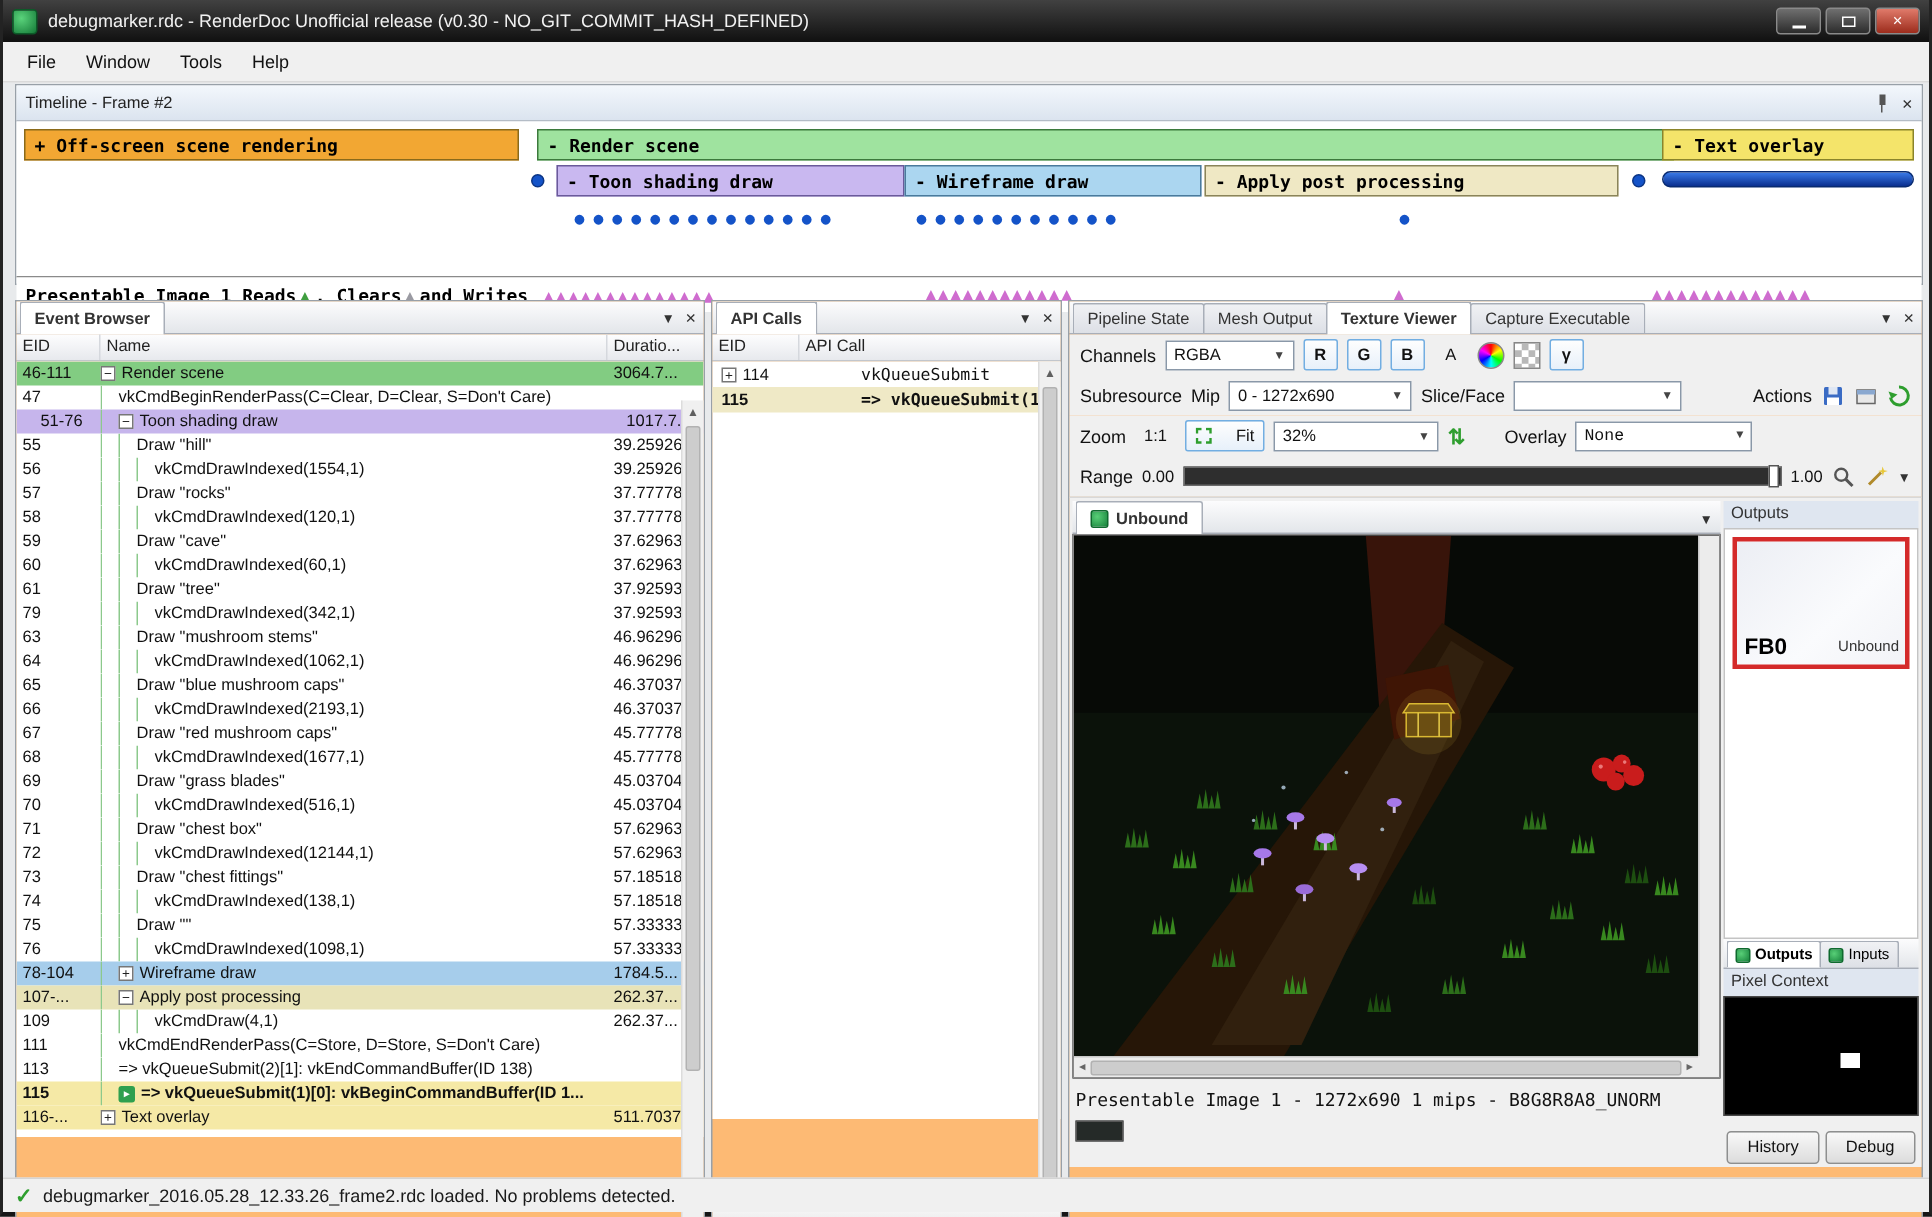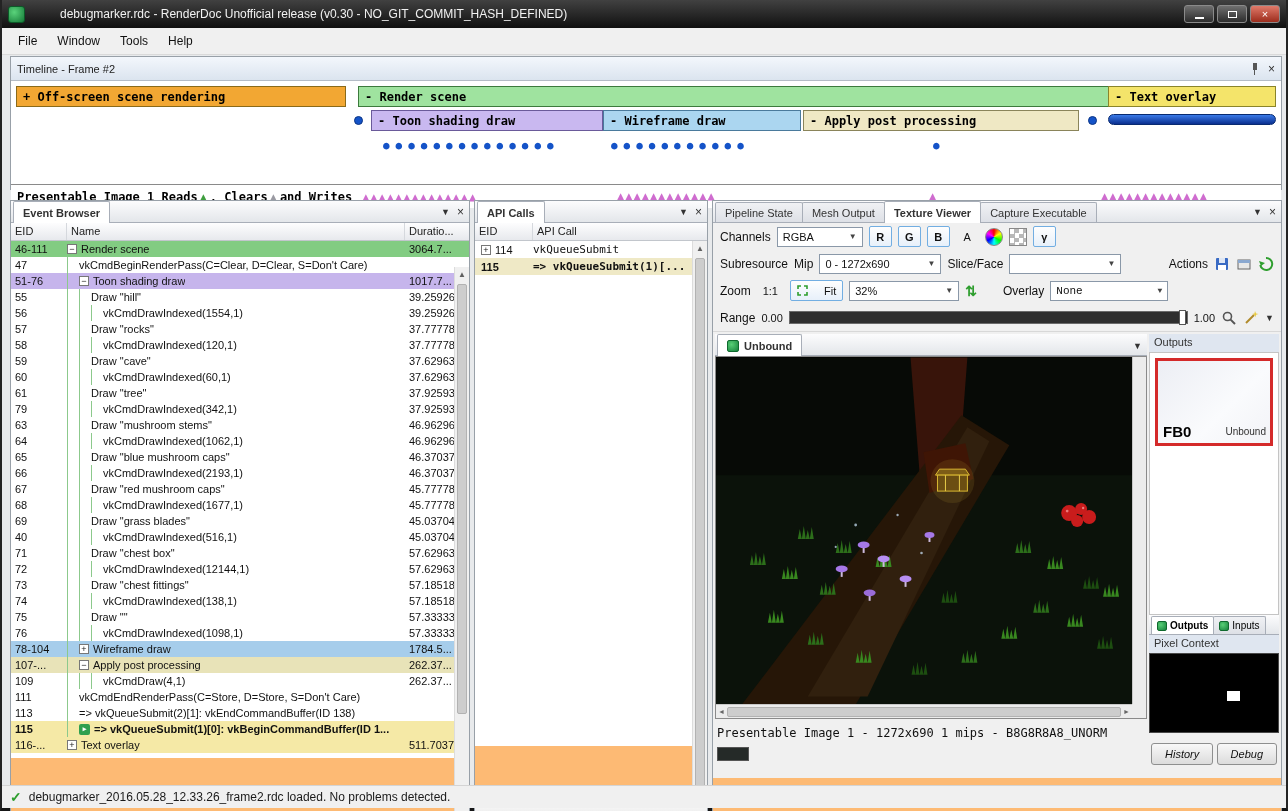--- a/index.html
+++ b/index.html
@@ -7,21 +7,21 @@
               font-family:"Liberation Sans", sans-serif; }
   .window { position:absolute; left:0; top:0; width:1288px; height:811px;
             background:#e8eaec; border-left:2px solid #232323; border-right:2px solid #232323;
             border-bottom:3px solid #161616; }
 
   
   .titlebar { height:28px; background:linear-gradient(#414141,#101010); display:flex;
               align-items:center; padding:0 6px; color:#fff; }
   .app-logo { width:17px; height:17px; border-radius:3px; margin-right:7px;
               background:radial-gradient(circle at 35% 35%, #5ad37b, #157a38); border:1px solid #0c5a28;}
-  .title-text { font-size:12px; color:#f2f2f2;margin-left:28px; }
+  .title-text { font-size:12px; color:#f2f2f2; }
   .win-buttons { margin-left:auto; display:flex; gap:3px; }
   .win-btn { width:30px; height:18px; border:1px solid #8a8a8a; border-radius:3px;
              background:linear-gradient(#6f6f6f,#2c2c2c); color:#fff; font-size:11px;
              display:flex; align-items:center; justify-content:center; }
   .win-btn.close { background:linear-gradient(#e07a6a,#9c2c1c); }
   .glyph-min { width:9px; height:2px; background:#fff; margin-top:7px; }
   .glyph-max { width:9px; height:7px; border:1px solid #fff; }
 
   
   .menubar { height:27px; background:#f0f0f0; border-bottom:1px solid #dadada;
@@ -94,21 +94,21 @@
   .ic-chart { color:#999; } .ic-star { color:#e8952f; font-weight:bold; font-size:17px; }
   .eb-colhead { display:flex; height:18px; background:linear-gradient(#fdfdfe,#e7e9ed);
                 border-bottom:1px solid #c2c6cc; font-size:11px; color:#222; }
   .h-eid { width:56px; padding:2px 4px; border-right:1px solid #d5d8dd; }
   .h-name { flex:1; padding:2px 4px; border-right:1px solid #d5d8dd; }
   .h-dur { width:64px; padding:2px 4px; }
   .eb-rows { position:relative; height:517px; background:#fff; overflow:hidden; }
   .eb-row { display:flex; height:16px; font-size:11px; align-items:center; white-space:nowrap; color:#111; }
   .eb-row.bold { font-weight:bold; }
   .bg-green  { background:#82cc82; }
-  .bg-purple { background:#c6b5ec; }
+  .bg-purple { background:#c6b5ec;text-align:center; }
   .bg-blue   { background:#a6cdeb; }
   .bg-tan    { background:#e8e3b8; }
   .bg-yellow { background:#f5e9a6; }
   .eb-eid { width:56px; padding-left:4px; overflow:hidden; }
   .eb-name { flex:1; display:flex; align-items:center; overflow:hidden; }
   .eb-dur { width:64px; padding-left:4px; overflow:hidden; }
   .guide { display:inline-block; width:12px; height:16px; border-left:1px solid #8cc98c; flex:none; }
   .marker { display:inline-flex; width:10px; height:10px; border:1px solid #777; background:#fff;
             font-size:9px; line-height:8px; align-items:center; justify-content:center;
             margin-right:4px; flex:none; color:#222; }
@@ -129,21 +129,21 @@
 
   
   .api-colhead { display:flex; height:18px; background:linear-gradient(#fdfdfe,#e7e9ed);
                  border-bottom:1px solid #c2c6cc; font-size:11px; color:#222; }
   .ah-eid { width:58px; padding:2px 4px; border-right:1px solid #d5d8dd; }
   .ah-call { flex:1; padding:2px 4px; }
   .api-rows { background:#fff; height:505px; }
   .api-row { display:flex; height:17px; align-items:center; font-size:11px; color:#111; }
   .api-row.sel { background:#efe9c6; font-weight:bold; }
   .api-eid { width:58px; padding-left:6px; display:flex; align-items:center; }
-  .api-label { flex:1; overflow:hidden; white-space:nowrap; font-family:"DejaVu Sans Mono", monospace; font-size:11px; }
+  .api-label { flex:1; overflow:hidden; white-space:nowrap; font-family:"DejaVu Sans Mono", monospace; font-size:11px;margin-left:41px; }
   .callstack-zone { position:absolute; left:0; right:0; bottom:0; }
   .cs-icon-row { height:18px; background:#fff; display:flex; align-items:center; padding-left:4px; }
   .cs-bar { height:20px; background:linear-gradient(#f6f6f6,#e0e0e0); border-top:1px solid #b8b8b8;
             display:flex; align-items:center; justify-content:center; font-size:11px; color:#222; }
 
   
   .tv-row { display:flex; align-items:center; gap:6px; padding:0 7px; height:27px; font-size:12px;
             background:#f0f0f0; color:#111; }
   .combo { background:#fff; border:1px solid #8a98a8; height:20px; display:flex; align-items:center;
            padding:0 5px; font-size:11px; white-space:nowrap; }
@@ -175,38 +175,38 @@
                    display:flex; align-items:flex-end; padding-left:2px; }
   .tex-view { position:relative; height:363px; background:#000; border:1px solid #8a8a8a; overflow:hidden; }
   .tex-vs { position:absolute; right:0; top:0; bottom:14px; width:14px; background:#ececec; border-left:1px solid #c8c8c8;}
   .tex-hs { position:absolute; left:0; right:14px; bottom:0; height:14px; background:#ececec; border-top:1px solid #c8c8c8;
             display:flex; align-items:center; justify-content:space-between; padding:0 2px; font-size:7px; color:#666;}
   .tex-hs .hthumb { flex:1; height:10px; margin:0 2px; background:#cdcdcd; border:1px solid #b2b2b2; border-radius:2px;}
   .tex-corner { position:absolute; right:0; bottom:0; width:14px; height:14px; background:#ececec; }
   .tex-status { margin-top:7px; font-family:"DejaVu Sans Mono", monospace; font-size:12px; color:#111; padding-left:2px;}
   .tex-swatch { margin-top:7px; margin-left:2px; width:32px; height:14px; background:#252a28; border:1px solid #555; }
 
-  .tv-sidebar { position:absolute; right:2px; top:2px; width:130px; bottom:13px; display:flex;
+  .tv-sidebar { position:absolute; right:2px; top:2px; width:130px; bottom:2px; display:flex;
                 flex-direction:column; background:#f0f0f0; }
   .side-header { height:18px; background:#dfe6f0; font-size:11px; padding:2px 5px; color:#333; flex:none; }
   .outputs-list { flex:1; background:#fff; border:1px solid #c4c4c4; padding:5px; }
   .fb0 { height:88px; border:3px solid #d42a2a; background:linear-gradient(135deg,#eceef4,#fafbfd 60%,#f2f3f7);
          position:relative; }
   .fb0-label { position:absolute; bottom:3px; left:5px; font-weight:bold; font-size:15px; color:#000; }
   .fb0-status { position:absolute; bottom:6px; right:4px; font-size:10px; color:#333; }
   .mini-tabs { height:20px; display:flex; align-items:flex-end; background:linear-gradient(#fcfcfd,#e3e6ea);
                border-bottom:1px solid #a8aeb8; padding-left:2px; flex:none; }
   .mini-tab { height:18px; padding:0 5px; font-size:10px; display:flex; align-items:center; gap:3px;
               border:1px solid #a8aeb8; border-bottom:none; background:linear-gradient(#f0f1f4,#dde0e6);
               margin-right:-1px; border-radius:2px 2px 0 0; }
   .mini-tab.active { background:#fff; font-weight:bold; }
   .mini-tab .gicon { width:10px; height:10px; }
   .pixel-view { height:80px; background:#000; border:1px solid #484848; position:relative; margin-bottom:8px; flex:none;}
   .pixel-rect { position:absolute; left:60%; top:48%; width:13px; height:10px; background:#fff; }
-  .side-buttons { display:flex; justify-content:space-between; padding:2px 2px 0 2px; flex:none;font-style:italic; }
+  .side-buttons { display:flex; justify-content:space-between; padding:2px 2px 0 2px; flex:none; }
   .btn { height:22px; padding:0 13px; background:linear-gradient(#f8f8f8,#dcdcdc); border:1px solid #8e8f8f;
          border-radius:3px; font-size:11px; display:flex; align-items:center; color:#111; }
 
   
   .statusbar { position:absolute; left:0; right:0; bottom:0; height:23px; background:#f0f0f0;
                border-top:1px solid #d4d4d4; display:flex; align-items:center; gap:7px;
                padding:0 8px; font-size:12px; color:#1a1a1a; }
   .check-ic { color:#2e9e2e; font-weight:bold; font-size:14px; }
 </style>
 </head>
@@ -447,21 +447,21 @@
         <div class="eb-row">
           <div class="eb-eid">69</div>
           <div class="eb-name">
             <span class="guide"></span>
             <span class="guide"></span>
             <span class="nm-text">Draw "grass blades"</span>
           </div>
           <div class="eb-dur">45.03704</div>
         </div>
         <div class="eb-row">
-          <div class="eb-eid">40</div>
+          <div class="eb-eid">70</div>
           <div class="eb-name">
             <span class="guide"></span>
             <span class="guide"></span>
             <span class="guide"></span>
             <span class="nm-text">vkCmdDrawIndexed(516,1)</span>
           </div>
           <div class="eb-dur">45.03704</div>
         </div>
         <div class="eb-row">
           <div class="eb-eid">71</div>

